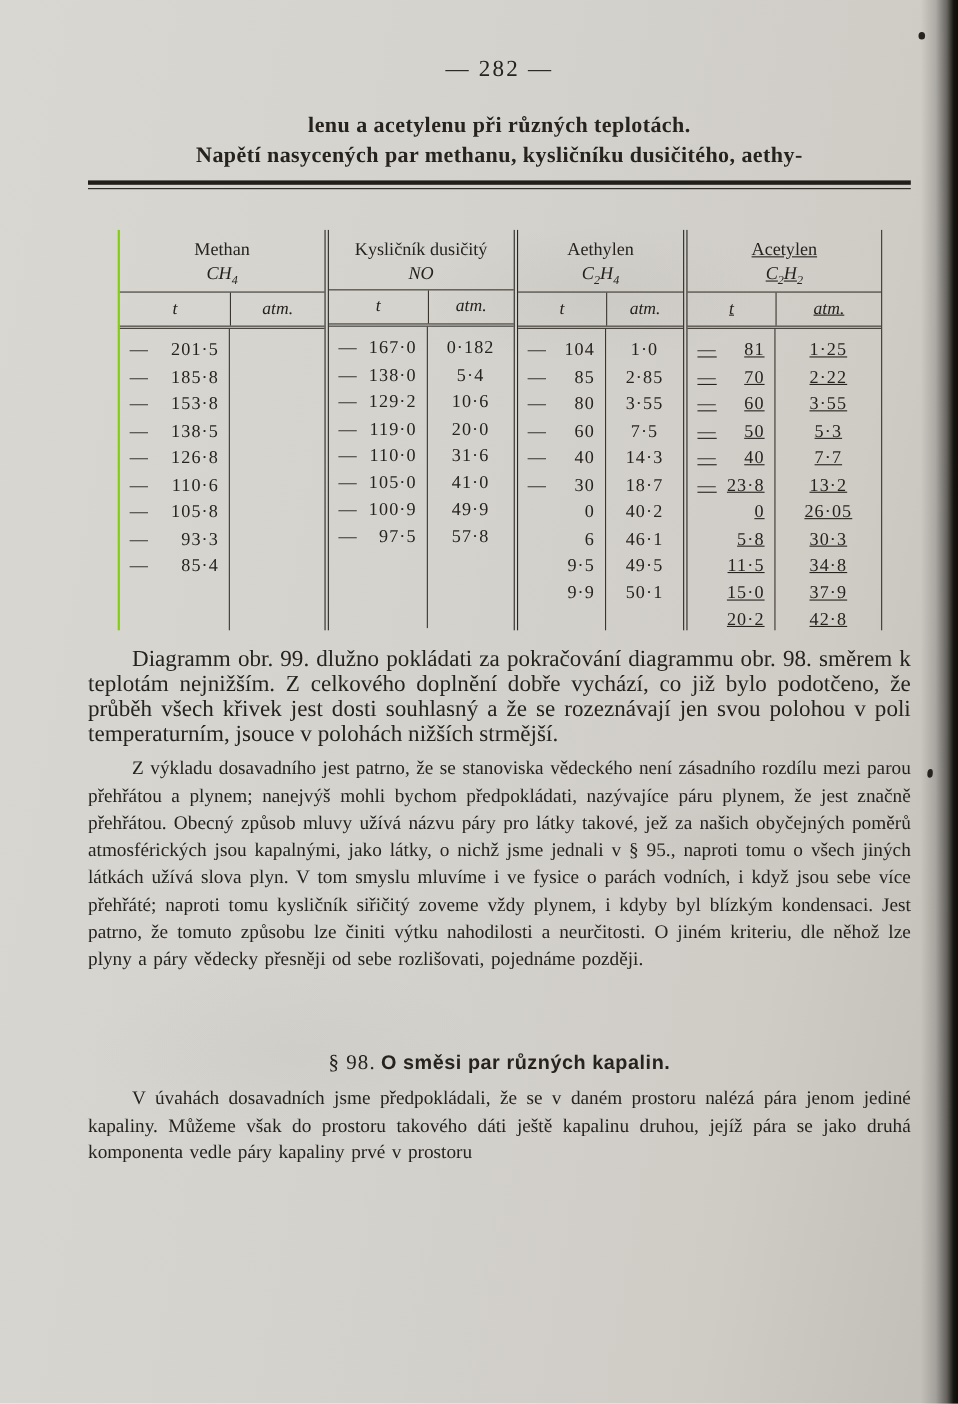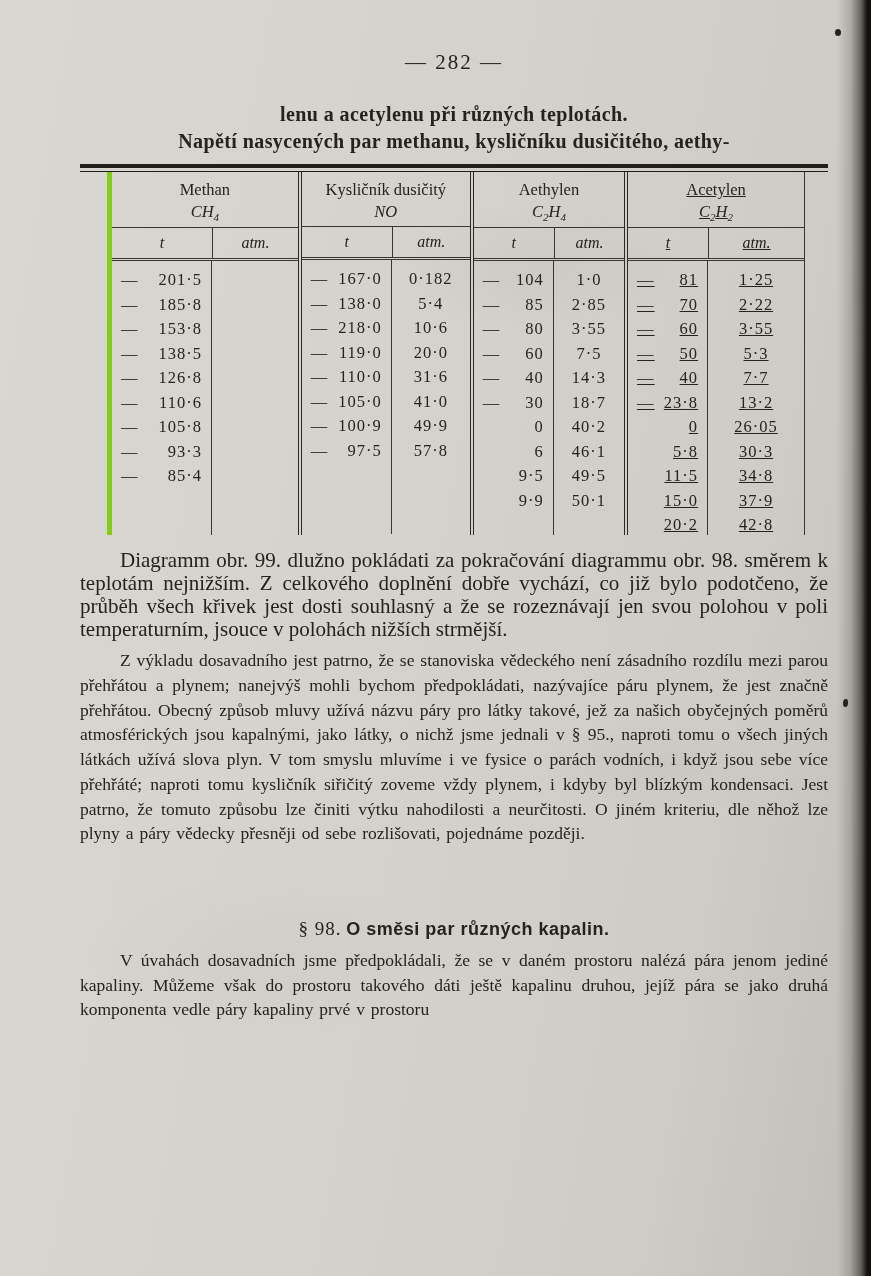--- a/index.html
+++ b/index.html
@@ -21,21 +21,21 @@
   .speck{position:absolute;background:#26231f;border-radius:50%;}
   .speck.s1{left:835px;top:29px;width:6px;height:7px;}
   .speck.s2{left:843px;top:699px;width:5px;height:8px;border-radius:60% 40% 55% 45%;}
 
   .pagenum{text-align:center;font-size:21px;letter-spacing:2px;}
   .title{margin-top:26px;text-align:center;font-weight:bold;font-size:20px;line-height:27px;letter-spacing:.4px;}
   .rule{margin-top:9px;height:3px;border-top:4px solid #211e19;border-bottom:1px solid #211e19;}
 
   
   .vtable{margin-left:27px;width:692px;display:flex;
-    border-left:5px solid #84cc16;border-right:1px solid #3a362f;}
+    border-left:2px solid #84cc16;border-right:1px solid #3a362f;margin-top:37px;}
   .group{border-right:4px double #2b2823;}
   .group:last-child{border-right:none;text-decoration:underline;}
   .group:nth-child(1){width:188px;}
   .group:nth-child(2){width:170px;}
   .group:nth-child(3){width:152px;}
   .group:nth-child(4){width:178px;}
   .g-head{padding:8px 0 4px 0;text-align:center;border-bottom:1px solid #3a362f;}
   .g-name{font-size:16.5px;white-space:nowrap;}
   .g-formula{font-style:italic;font-size:16.5px;margin-top:2px;}
   .g-formula sub{font-size:11px;}
@@ -146,21 +146,21 @@
             <div class="tcell">
               <span class="sign">—</span>
               <span class="num">167·0</span>
             </div>
             <div class="tcell">
               <span class="sign">—</span>
               <span class="num">138·0</span>
             </div>
             <div class="tcell">
               <span class="sign">—</span>
-              <span class="num">218·0</span>
+              <span class="num">129·2</span>
             </div>
             <div class="tcell">
               <span class="sign">—</span>
               <span class="num">119·0</span>
             </div>
             <div class="tcell">
               <span class="sign">—</span>
               <span class="num">110·0</span>
             </div>
             <div class="tcell">

